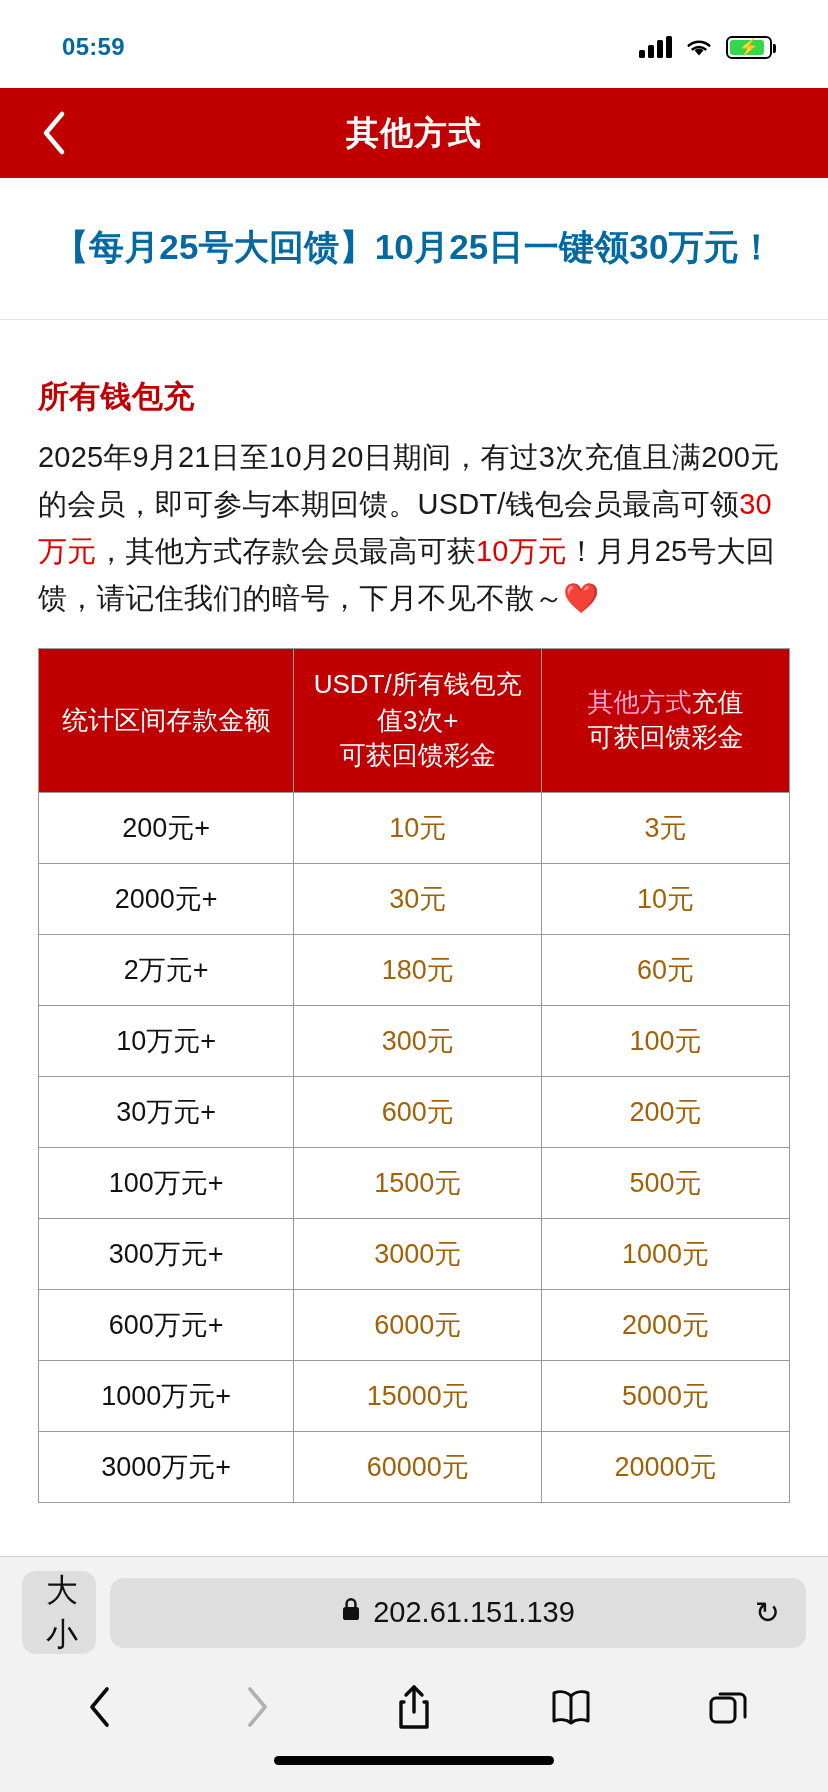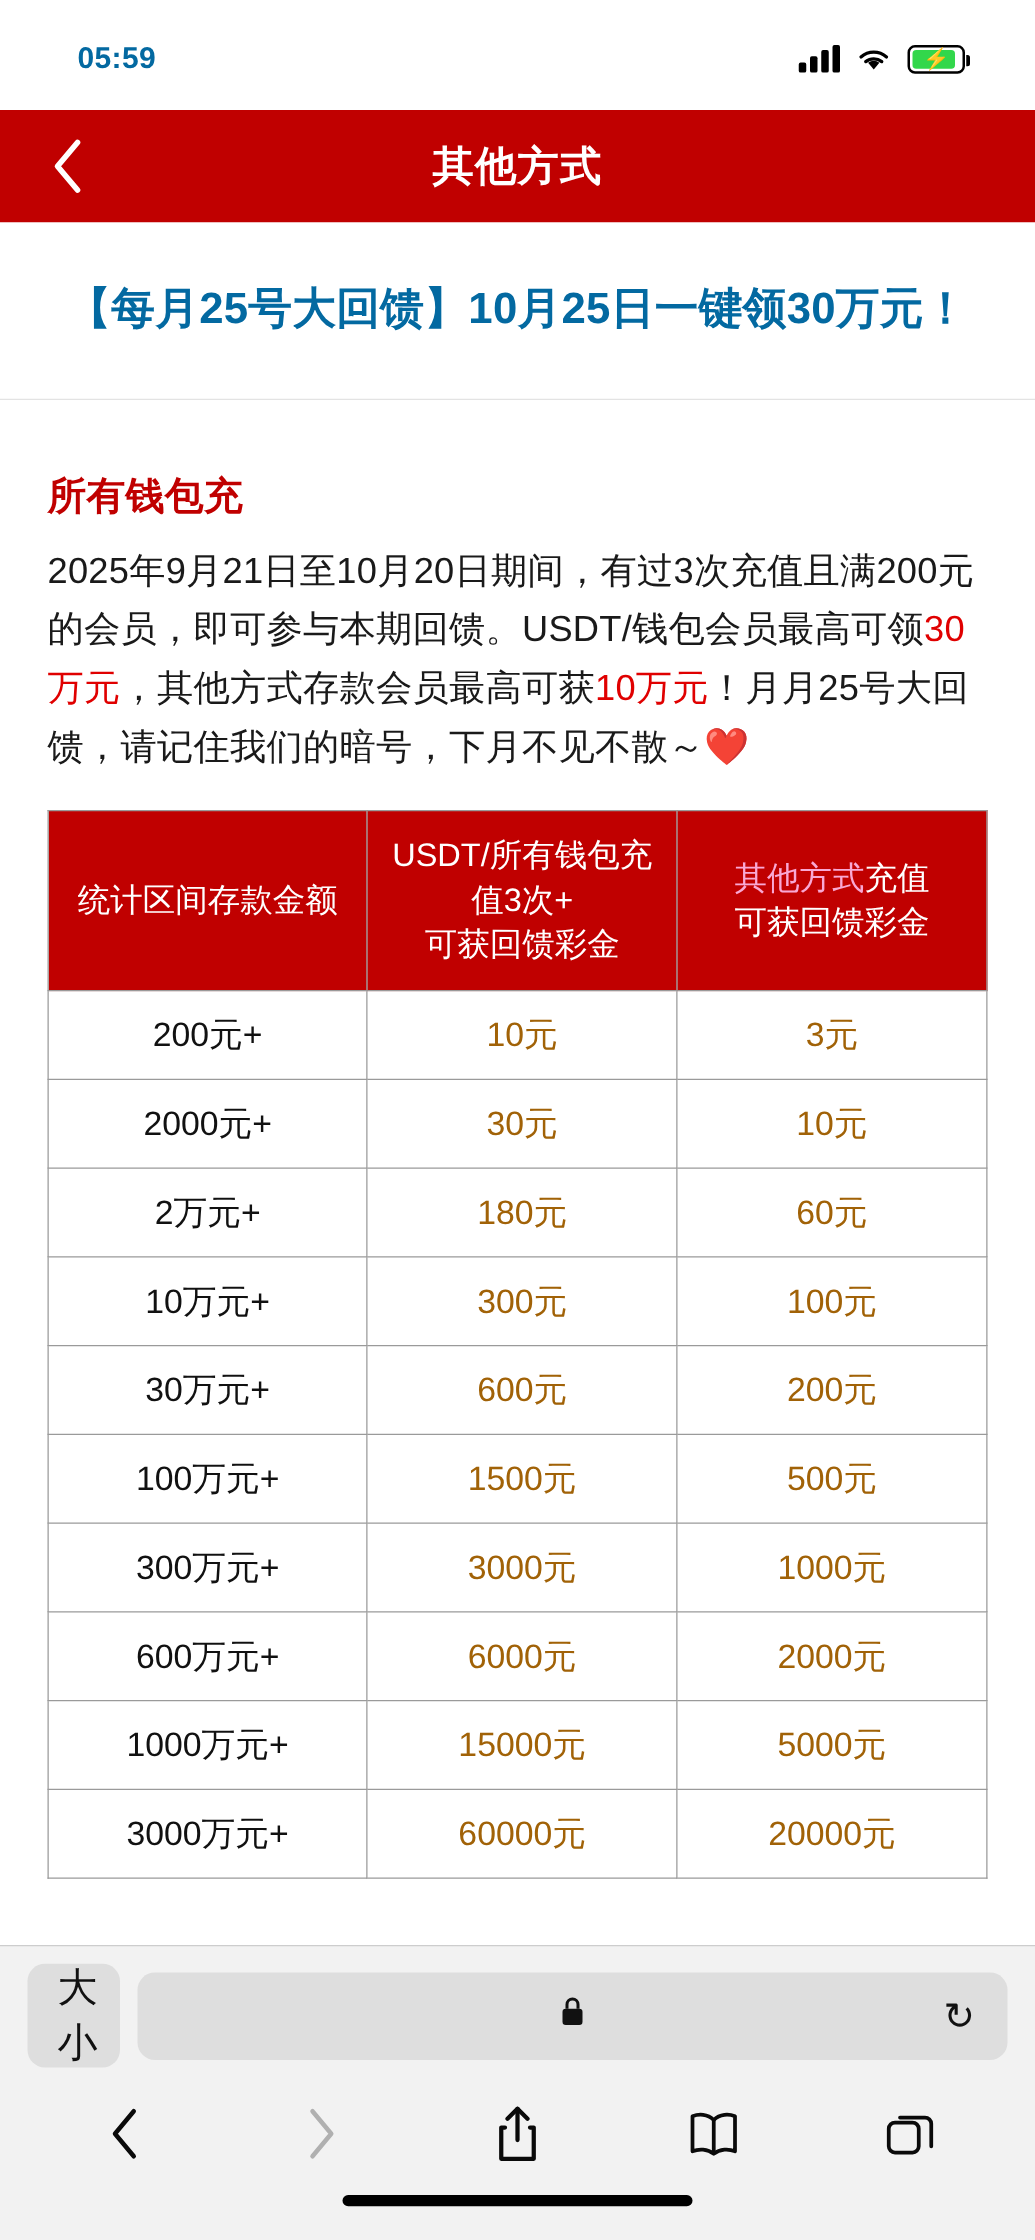--- a/index.html
+++ b/index.html
@@ -365,20 +365,21 @@
     <div class="urlrow">
       <div class="aa-btn">大小</div>
       <div class="urlbar">
         <div class="url-center">
           <span>
             <svg width="20" height="26" viewBox="0 0 20 26">
               <rect x="2" y="11" width="16" height="13" rx="2.6" fill="#111"></rect>
               <path d="M5.6 11 V7.6 a4.4 4.4 0 0 1 8.8 0 V11" stroke="#111" stroke-width="2.4" fill="none"></path>
             </svg>
           </span>
+          <span>202.61.151.139</span>
         </div>
         <div class="reload">↻</div>
       </div>
     </div>
 
     <div class="toolbar">
       <div class="tb-item">
         <svg width="26" height="44" viewBox="0 0 26 44">
           <path d="M20 4 L5 22 L20 40" stroke="currentColor" stroke-width="3.6" fill="none" stroke-linecap="round" stroke-linejoin="round"></path>
         </svg>

